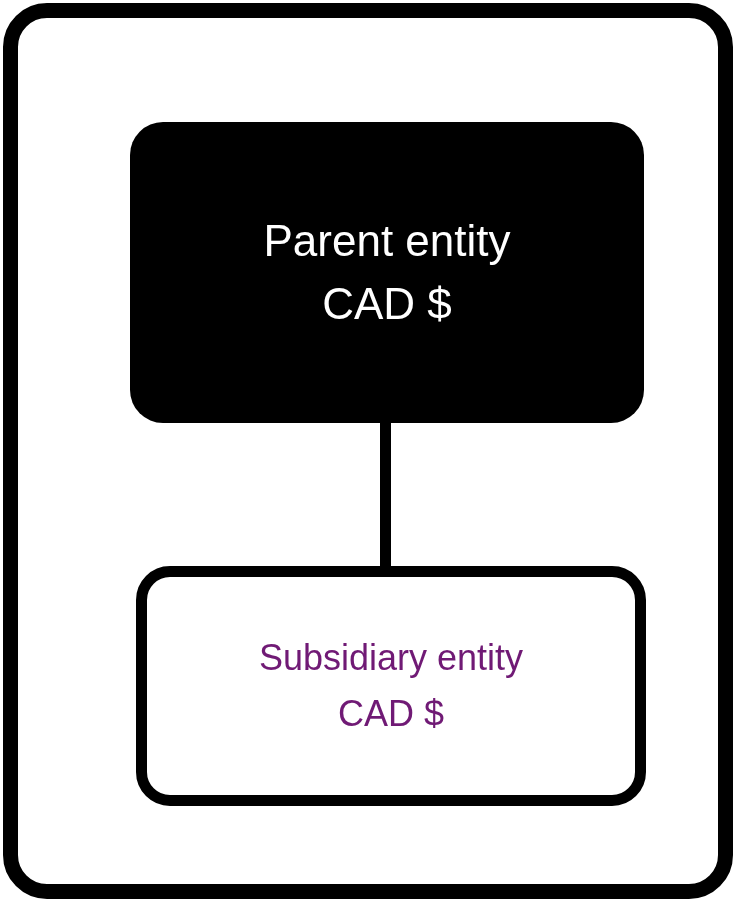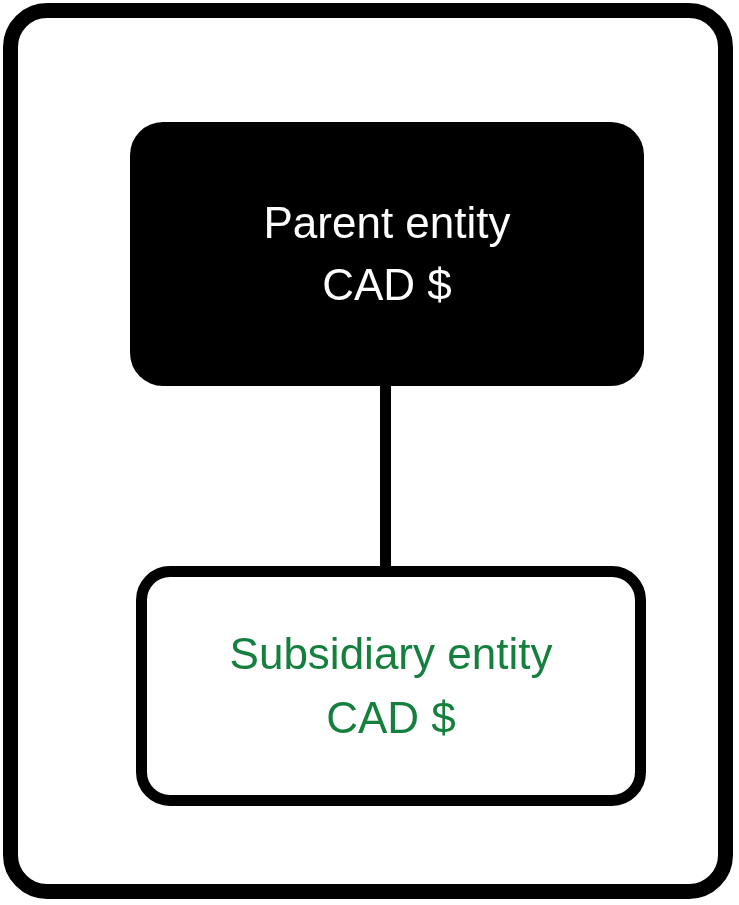--- a/index.html
+++ b/index.html
@@ -30,21 +30,21 @@
     background: #ffffff;
     width: 730px;
     height: 896px;
   }
   
   .parent-box {
     position: absolute;
     left: 112px;
     top: 104px;
     width: 514px;
-    height: 264px;
+    height: 301px;
     box-sizing: border-box;
     background: #000000;
     border-radius: 33px;
     display: flex;
     flex-direction: column;
     align-items: center;
     justify-content: center;
     gap: 16px;
   }
   .parent-box .line {
@@ -85,22 +85,22 @@
     background: #ffffff;
     border: 11px solid #000000;
     border-radius: 34px;
     display: flex;
     flex-direction: column;
     align-items: center;
     justify-content: center;
     gap: 18px;
   }
   .subsidiary-box .line {
-    color: #15803d;
-    font-size: 44px;
+    color: #701a75;
+    font-size: 36px;
     line-height: 1.05;
     white-space: nowrap;
   }
 </style>
 </head>
 <body>
 
 <div id="canvas" style="background: rgb(255, 255, 255);">
 
   <div class="outer-frame" style="border-color: rgb(0, 0, 0);">

